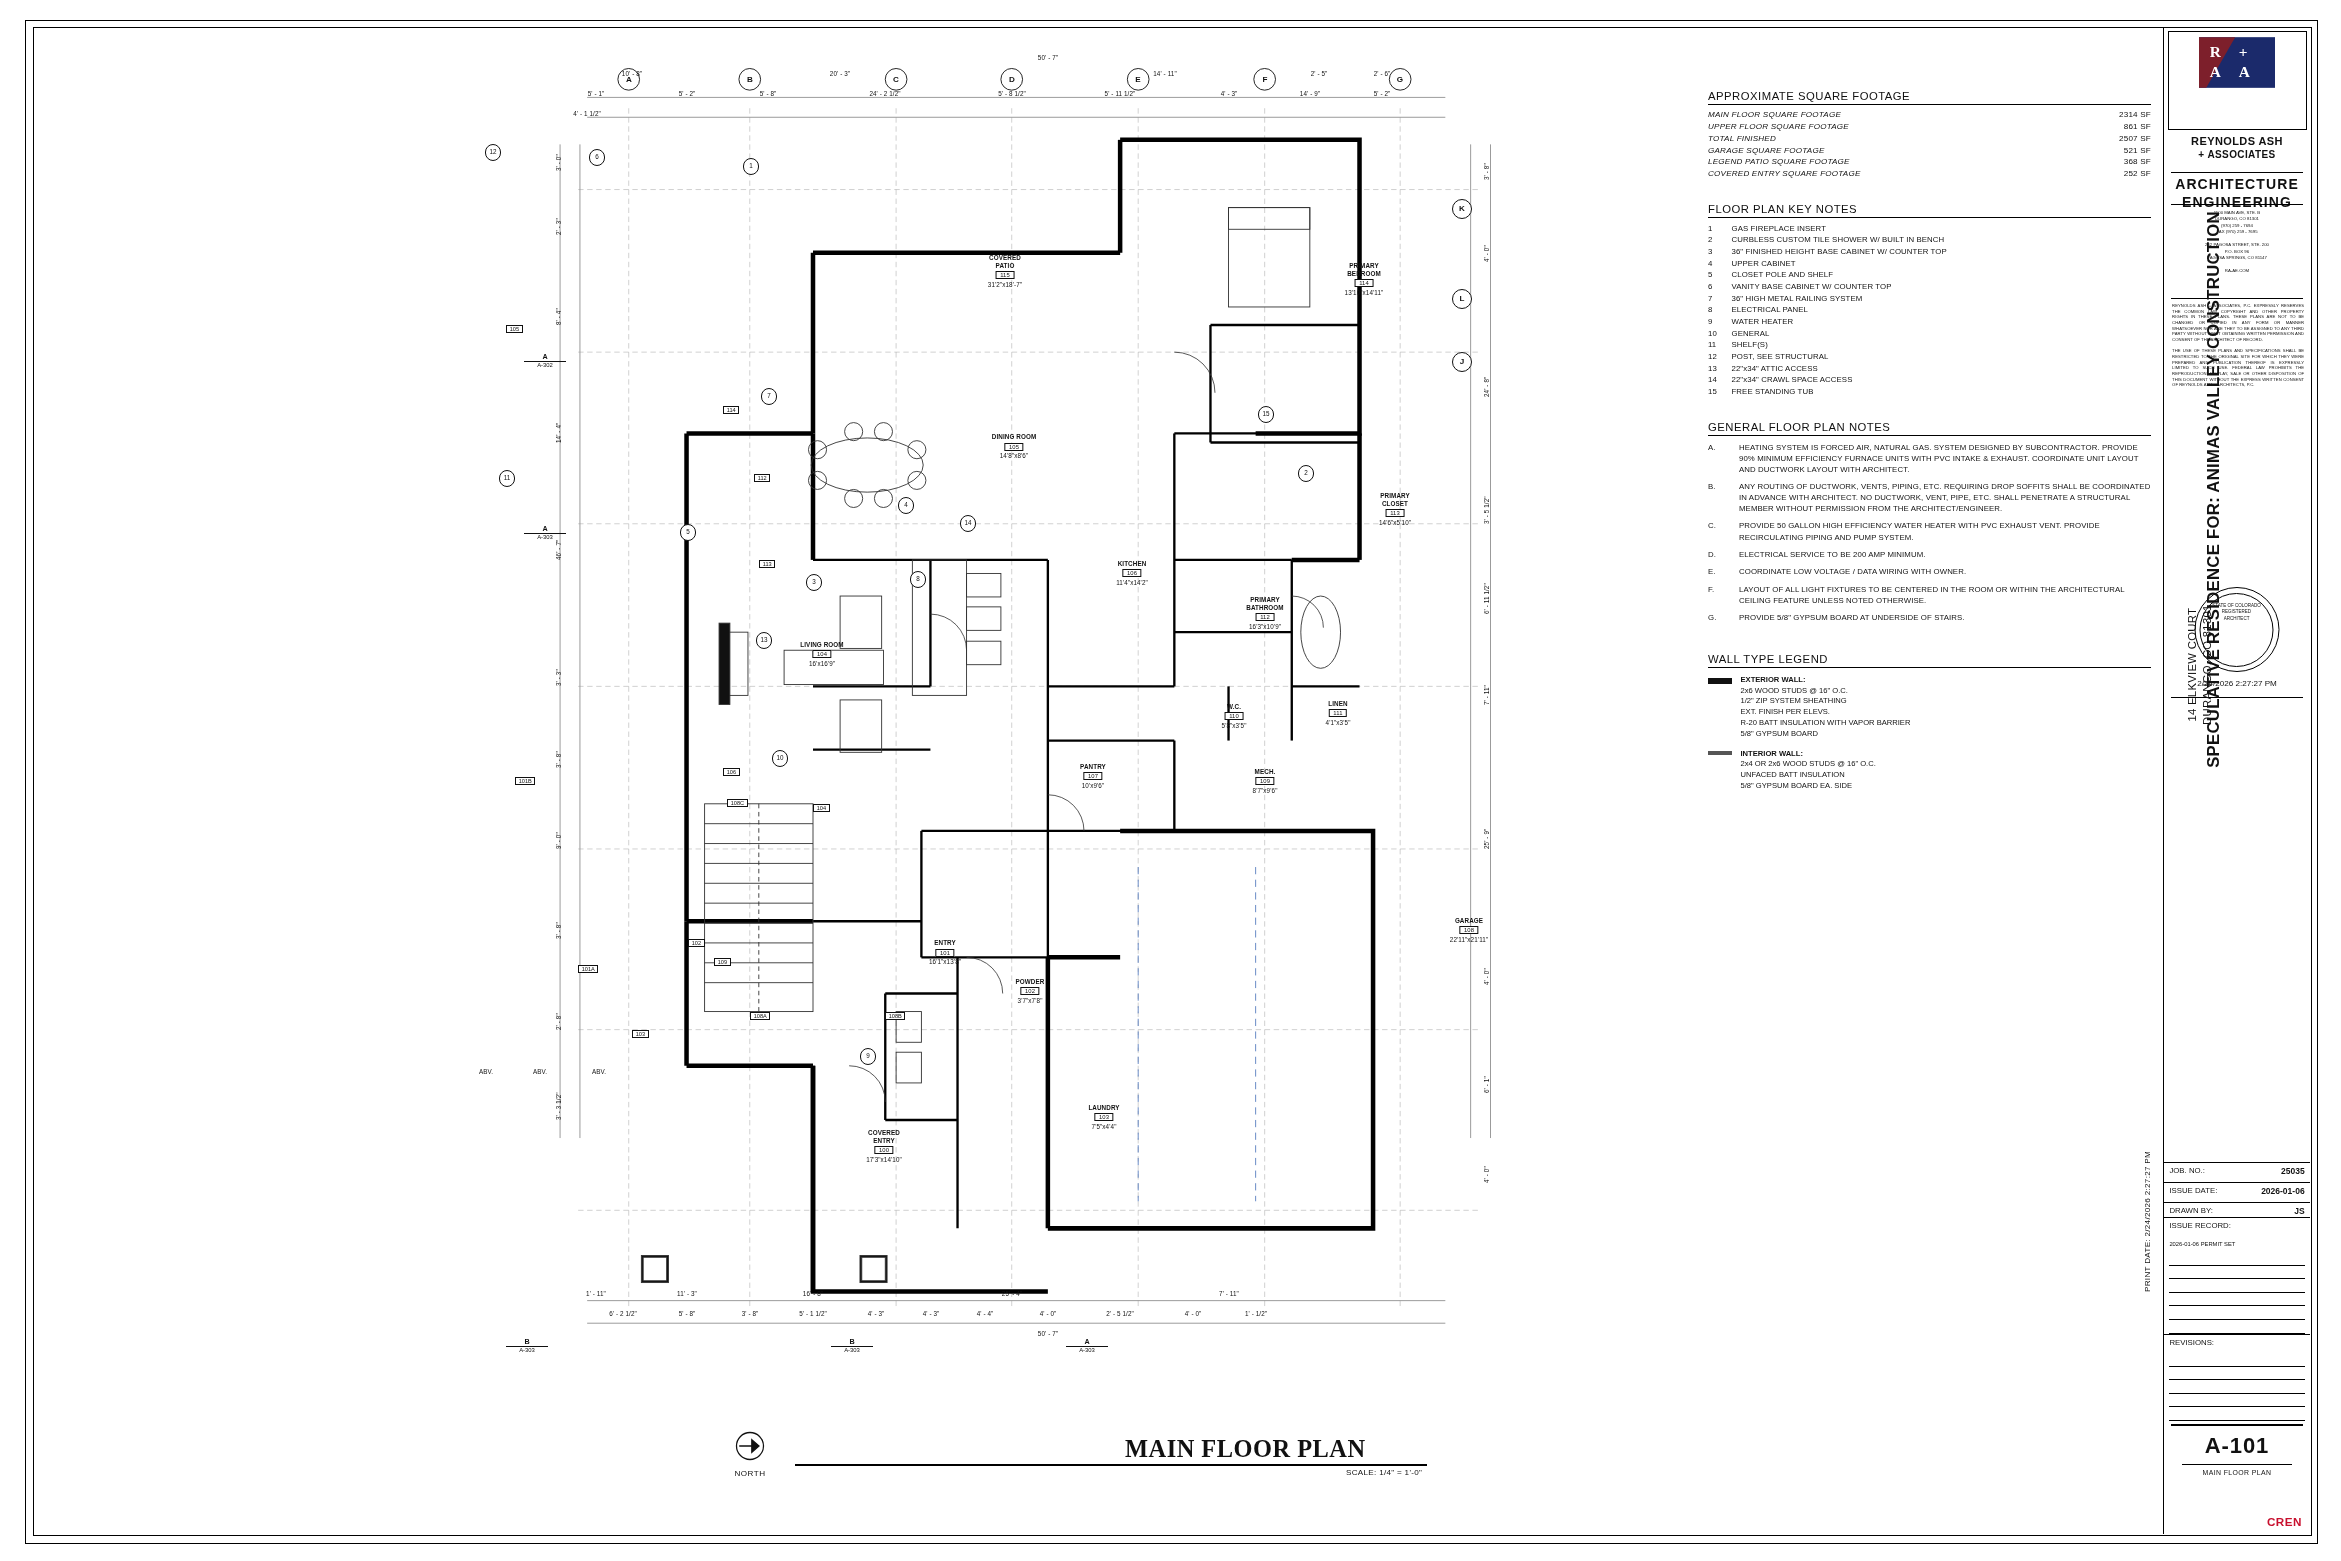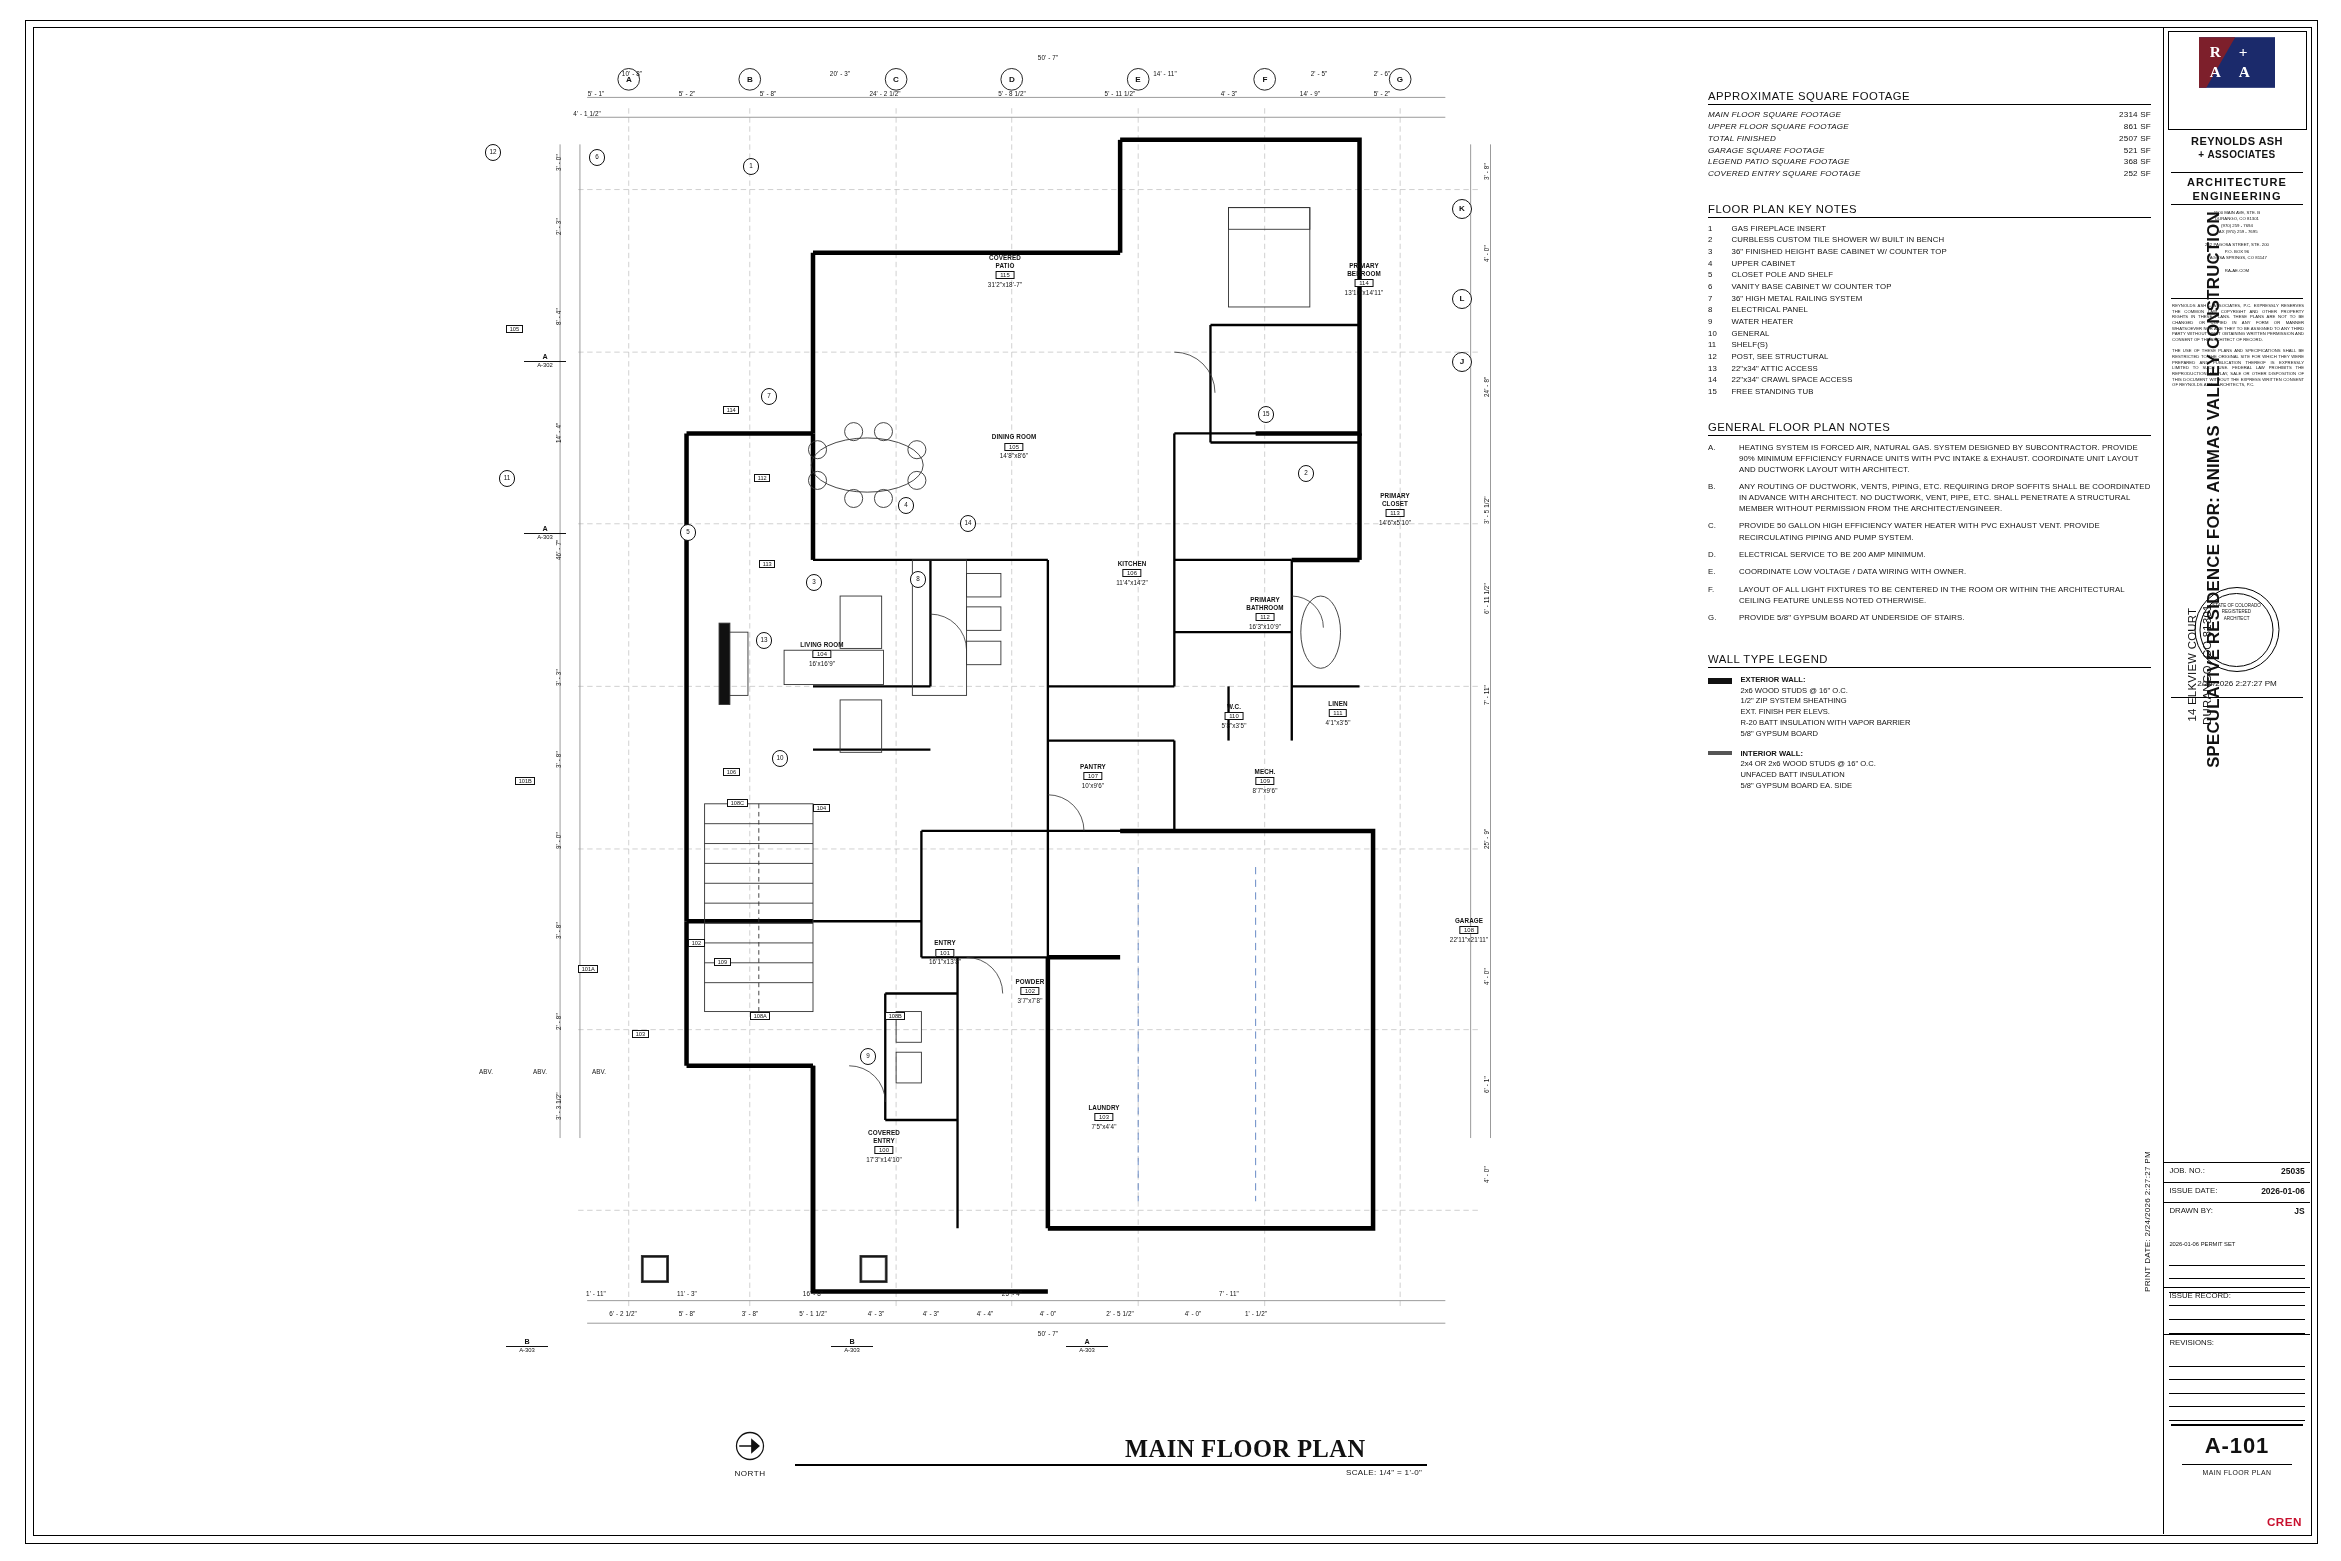--- a/index.html
+++ b/index.html
@@ -590,21 +590,21 @@
         <text x="44" y="44" fill="#fff" font-size="17" font-family="Liberation Serif, serif" font-weight="bold">A</text>
       </svg>
     </div>
 
     <div class="tb-firm" style="top:108px">
       <div>REYNOLDS ASH</div>
       <div class="sub">+ ASSOCIATES</div>
     </div>
 
     <div class="tb-rule" style="top:145px"></div>
-    <div class="tb-firm" style="top:149px;font-size:11px;letter-spacing:1.1px">
+    <div class="tb-firm" style="top:149px;font-size:14px;letter-spacing:1.1px">
       <div>ARCHITECTURE</div>
       <div>ENGINEERING</div>
     </div>
     <div class="tb-rule" style="top:177px"></div>
 
     <div class="tb-addr" style="top:183px;white-space:pre-line">1100 MAIN AVE, STE. B
 DURANGO, CO 81301
 (970) 259 - 7694
 FAX (970) 259 - 7695
 
@@ -638,21 +638,21 @@
     </div>
     <div class="tb-field" style="top:1155px">
       <span>ISSUE DATE:</span>
       <b>2026-01-06</b>
     </div>
     <div class="tb-field" style="top:1175px">
       <span>DRAWN BY:</span>
       <b>JS</b>
     </div>
 
-    <div class="tb-section" style="top:1260px">ISSUE RECORD:</div>
+    <div class="tb-section" style="top:1190px">ISSUE RECORD:</div>
     <div style="position:absolute;left:5.4px;top:1214px;width:136px;font-size:5.8px">2026-01-06 PERMIT SET</div>
     <div class="tb-lines" style="top:1225px">
       <div></div>
         <div></div>
         <div></div>
         <div></div>
         <div></div>
         <div></div>
     </div>
 

